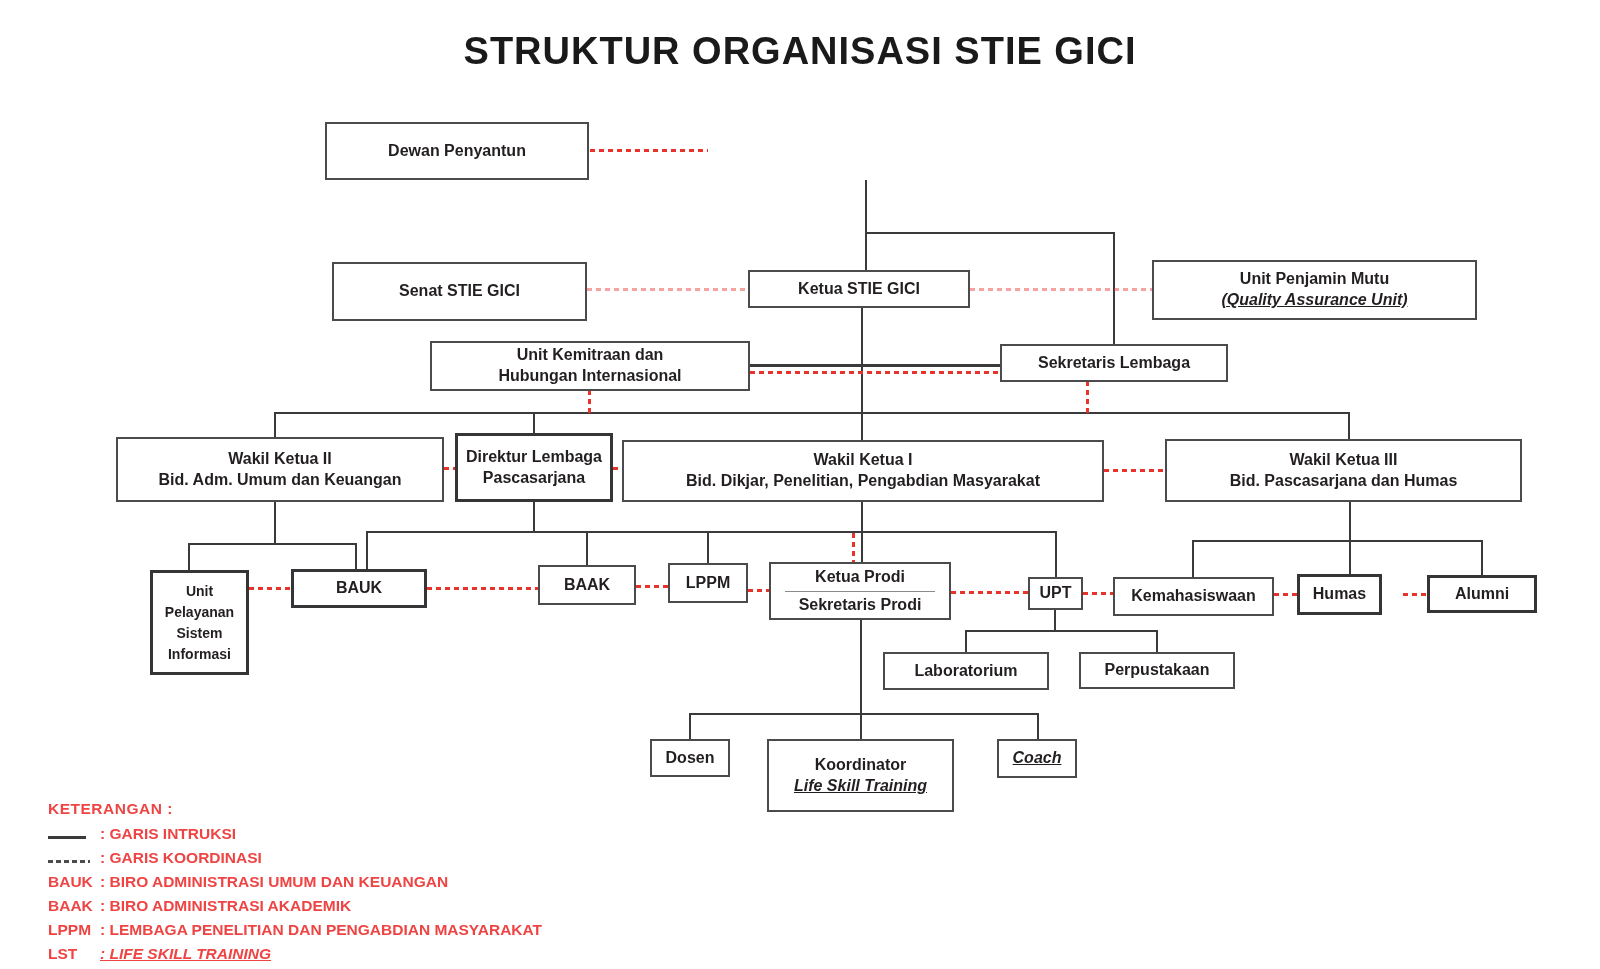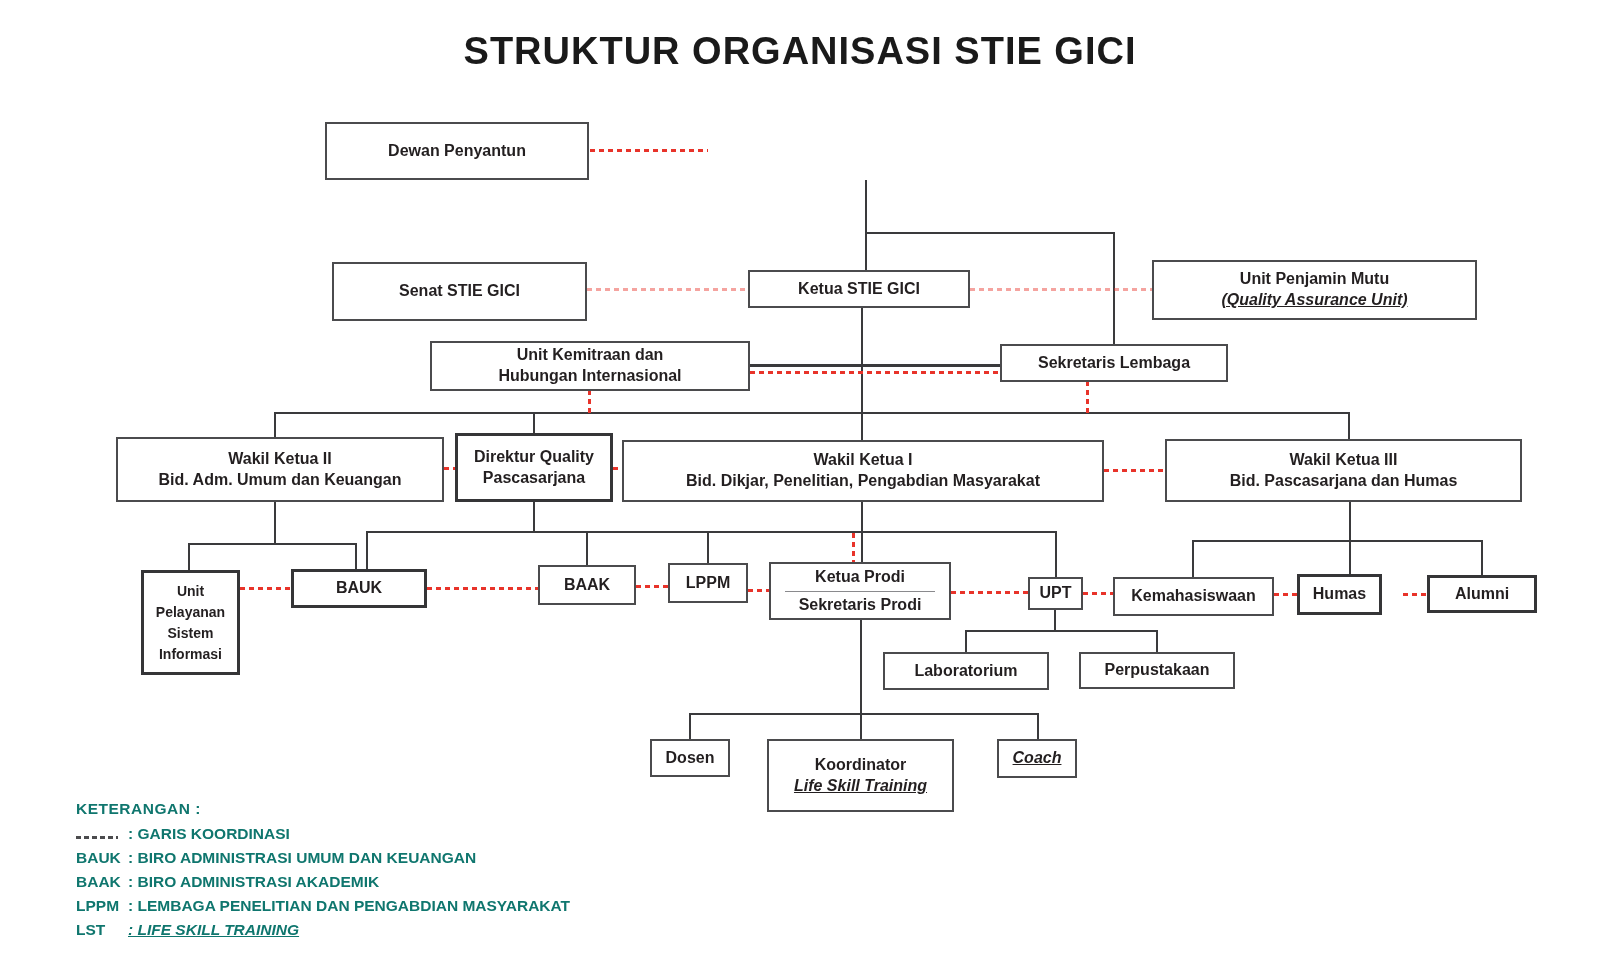--- a/index.html
+++ b/index.html
@@ -12,36 +12,36 @@
     font-size:38px; font-weight:bold; letter-spacing:1px; color:#1a1a1a;
   }
   .node {
     position:absolute; box-sizing:border-box; background:#ffffff;
     border:2px solid #4b4b4d; display:flex; flex-direction:column;
     align-items:center; justify-content:center; text-align:center;
     font-weight:bold; font-size:16px; line-height:1.3; color:#231f20;
     padding:2px 4px;
   }
   .node.thick { border-width:3px; border-color:#353537; }
-  .node.small { font-size:14px; line-height:1.5; }
+  .node.small { font-size:14px; line-height:1.5;margin-left:9px; }
   .it { font-style:italic;text-decoration:underline; }
   .kp-divider { display:block; width:88%; height:1px; background:#8a8a8d; margin:3px 0; }
   
   .v { position:absolute; width:2px; background:#3a3a3c; }
   .h { position:absolute; height:2px; background:#3a3a3c; }
   .h.th { height:3px; }
   
   .dh { position:absolute; height:3px;
         background:repeating-linear-gradient(90deg,#e8332a 0 5px,transparent 5px 9px); }
   .dv { position:absolute; width:3px;
         background:repeating-linear-gradient(180deg,#e8332a 0 5px,transparent 5px 9px); }
   .faded { opacity:.45; }
   
-  .legend { position:absolute; left:76px; top:800px; font-weight:bold;
-            font-size:15.5px; color:#0f766e; }
+  .legend { position:absolute; left:48px; top:800px; font-weight:bold;
+            font-size:15.5px; color:#ef4444; }
   .lg-head { margin-bottom:7px; letter-spacing:.5px; }
   .lg-row { margin-bottom:7px; display:flex; align-items:center; height:17px; }
   .lg-key { display:inline-block; width:52px; flex:0 0 52px; }
   .sw-solid { display:inline-block; width:38px; height:3px; background:#3a3a3c; }
   .sw-dashed { display:inline-block; width:42px; height:3px;
                background:repeating-linear-gradient(90deg,#4c4c4e 0 5px,transparent 5px 8px); }
 </style>
 </head>
 <body>
 
@@ -127,21 +127,21 @@
   <div class="node" style="left:1000px;top:344px;width:228px;height:38px">
     <span>Sekretaris Lembaga</span>
   </div>
 
   <div class="node" style="left:116px;top:437px;width:328px;height:65px">
     <span>Wakil Ketua II</span>
     <span>Bid. Adm. Umum dan Keuangan</span>
   </div>
 
   <div class="node thick" style="left:455px;top:433px;width:158px;height:69px">
-    <span>Direktur Quality</span>
+    <span>Direktur Lembaga</span>
     <span>Pascasarjana</span>
   </div>
 
   <div class="node" style="left:622px;top:440px;width:482px;height:62px">
     <span>Wakil Ketua I</span>
     <span>Bid. Dikjar, Penelitian, Pengabdian Masyarakat</span>
   </div>
 
   <div class="node" style="left:1165px;top:439px;width:357px;height:63px">
     <span>Wakil Ketua III</span>
@@ -206,20 +206,24 @@
     <span class="it">Life Skill Training</span>
   </div>
 
   <div class="node it" style="left:997px;top:739px;width:80px;height:39px">
     <span>Coach</span>
   </div>
 
   <div class="legend">
     <div class="lg-head">KETERANGAN :</div>
     <div class="lg-row">
+      <span class="lg-key"><span class="sw-solid"></span></span>
+      <span>: GARIS INTRUKSI</span>
+    </div>
+    <div class="lg-row">
       <span class="lg-key"><span class="sw-dashed"></span></span>
       <span>: GARIS KOORDINASI</span>
     </div>
     <div class="lg-row">
       <span class="lg-key">BAUK</span>
       <span>: BIRO ADMINISTRASI UMUM DAN KEUANGAN</span>
     </div>
     <div class="lg-row">
       <span class="lg-key">BAAK</span>
       <span>: BIRO ADMINISTRASI AKADEMIK</span>

